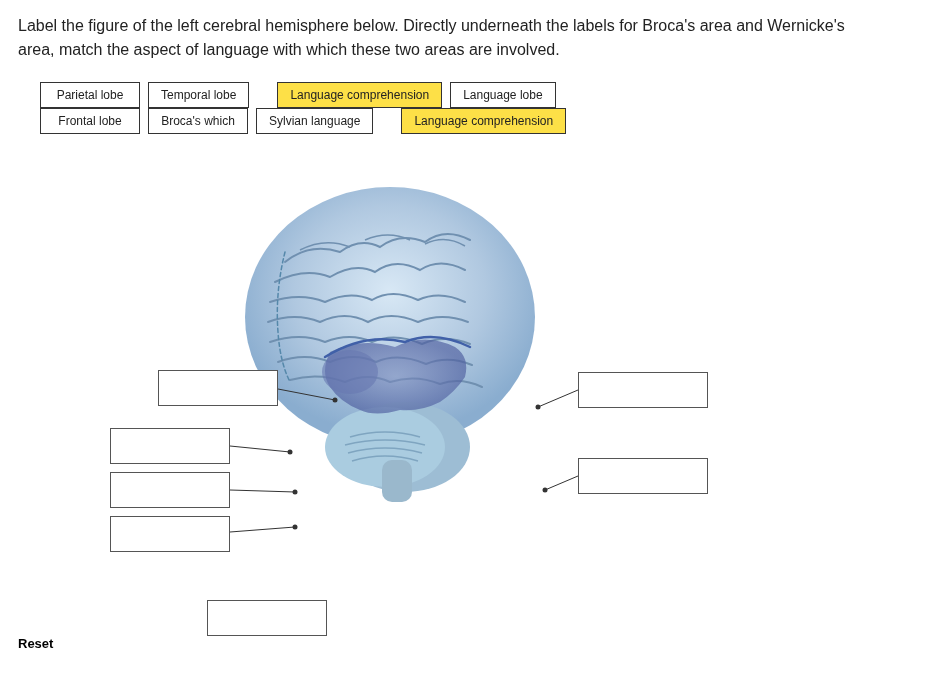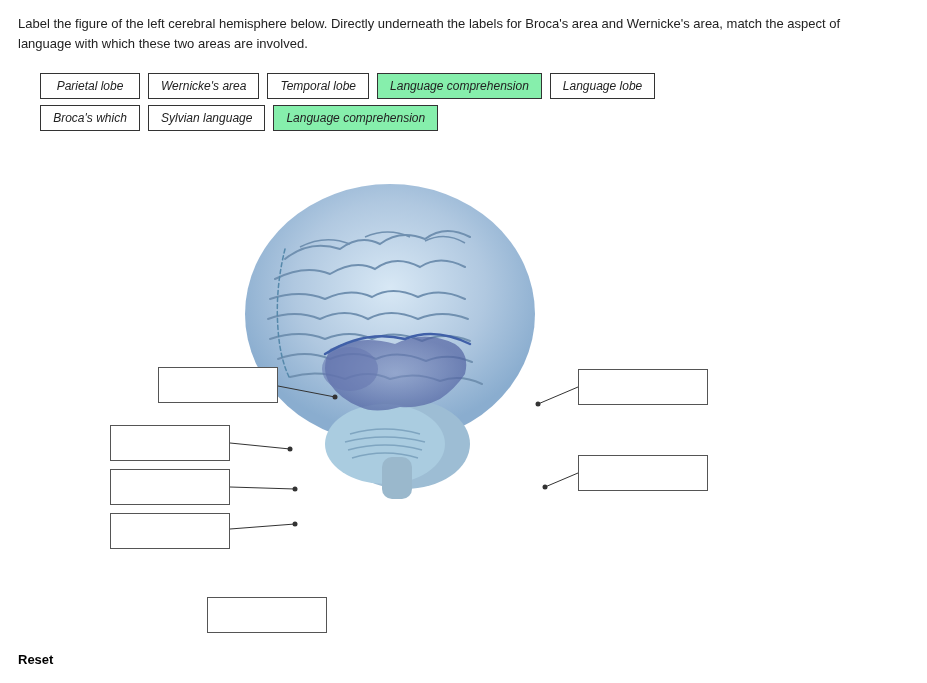--- a/index.html
+++ b/index.html
@@ -11,29 +11,27 @@
       width: 927px;
       min-height: 683px;
       position: relative;
       overflow: hidden;
     }
 
     .instructions {
       padding: 14px 18px 10px 18px;
       line-height: 1.5;
       max-width: 900px;
-      font-size: 13px;
+      font-size: 16px;
     }
 
     .labels-area {
       display: flex;
       flex-direction: column;
-      gap: 6px;
       padding: 10px 40px 10px 40px;
-      font-style: italic;
     }
 
     .labels-row {
       display: flex;
       flex-direction: row;
       gap: 8px;
       align-items: center;
     }
 
     .drag-label {
@@ -42,21 +40,22 @@
       font-size: 12px;
       cursor: grab;
       background: #fff;
       min-width: 100px;
       text-align: center;
       white-space: nowrap;
       user-select: none;
     }
 
     .drag-label.highlighted {
-      background: #86efac;
+      background: #fde047;
+      margin-left: 20px;
     }
 
     .diagram-area {
       position: relative;
       width: 927px;
       height: 390px;
       margin-top: 8px;
     }
 
     
@@ -103,27 +102,27 @@
   </style>
 </head>
 <body>
 
 <p class="instructions">Label the figure of the left cerebral hemisphere below. Directly underneath the labels for Broca's area and Wernicke's area, match the aspect of language with which these two areas are involved.</p>
 
 <div class="labels-area">
   <div class="labels-row">
 
     <div class="drag-label">Parietal lobe</div>
-    <div class="drag-label">Wernicke's area</div>
     <div class="drag-label">Temporal lobe</div>
     <div class="drag-label highlighted" style="min-width:110px;">Language comprehension</div>
     <div class="drag-label">Language lobe</div>
   </div>
   <div class="labels-row">
 
+    <div class="drag-label">Frontal lobe</div>
     <div class="drag-label">Broca's which</div>
     <div class="drag-label">Sylvian language</div>
     <div class="drag-label highlighted" style="min-width:110px;">Language comprehension</div>
   </div>
 </div>
 
 <div class="diagram-area">
 
   <svg class="brain-svg" viewBox="0 0 330 340" xmlns="http://www.w3.org/2000/svg">
     <defs>
@@ -215,13 +214,13 @@
   </div>
 
   <div class="drop-box" style="left:578px; top:220px; width:130px; height:36px;">
   </div>
 
   <div class="drop-box" style="left:578px; top:306px; width:130px; height:36px;">
   </div>
 
 </div>
 
-<button class="reset-btn" style="position:fixed; bottom:16px; left:18px; font-weight:bold; font-size:13px; cursor:pointer; background:none; border:none;">Reset</button>
+<button class="reset-btn" style="position:fixed; bottom:32px; left:18px; font-weight:bold; font-size:13px; cursor:pointer; background:none; border:none;">Reset</button>
 
 </body></html>

